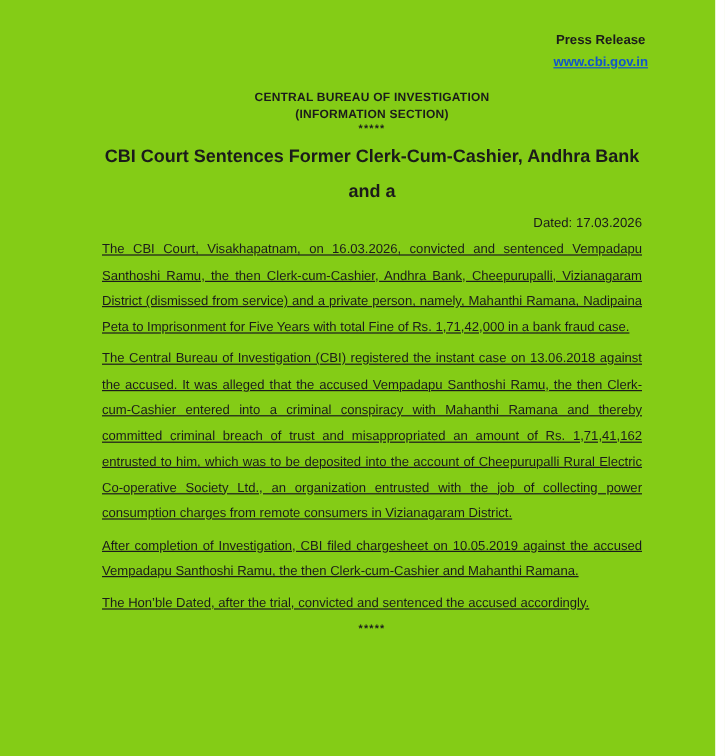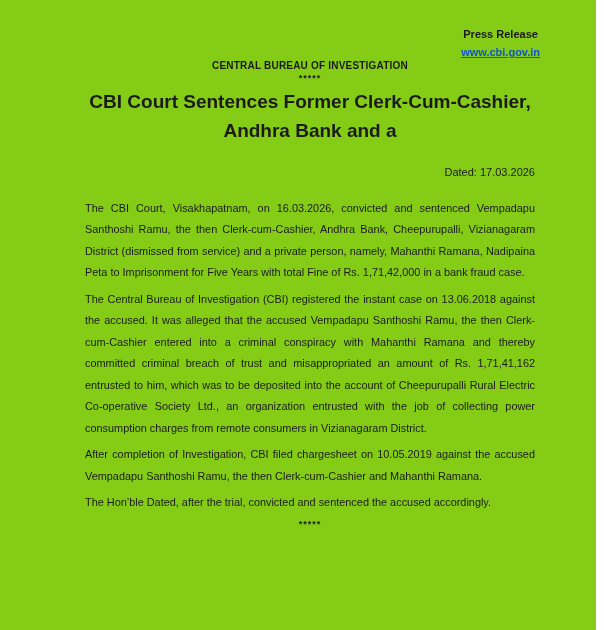--- a/index.html
+++ b/index.html
@@ -31,52 +31,52 @@
     line-height: 16px;
     font-weight: bold;
     color: var(--link-color, #1155cc);
     text-decoration: underline;
     white-space: nowrap;
     text-align: center;
   }
   .content {
     margin-left: 85px;
     width: 450px;
-    padding-top: 59px;
+    padding-top: 75px;
   }
   .org-header { text-align: center; }
   .org-line {
     font-size: 10px;
     line-height: 13.5px;
     font-weight: bold;
     letter-spacing: 0.2px;
   }
   .stars {
     font-size: 9px;
     line-height: 10px;
     font-weight: bold;
     text-align: center;
     letter-spacing: 1px;
   }
   .doc-title {
     margin-top: 4px;
     text-align: center;
   }
   .doc-title .title-line {
-    font-size: 19px;
+    font-size: 15px;
     line-height: 29px;
     font-weight: bold;
   }
   .dated {
-    margin-top: 19px;
+    margin-top: 4px;
     text-align: right;
     font-size: 11px;
     line-height: 16px;
   }
-  .body-text { margin-top: 18px; }
+  .body-text { margin-top: 4px; text-decoration: underline; }
   .body-text p {
     font-size: 10.9px;
     line-height: 21.5px;
     text-align: justify;
     margin-bottom: 5px;
   }
   .end-stars { margin-top: 2px; }
 </style>
 </head>
 <body>
@@ -85,20 +85,21 @@
 
   <div class="press-block">
     <div class="press-label">Press Release</div>
     <a class="press-link" href="#">www.cbi.gov.in</a>
   </div>
 
   <div class="content">
 
     <div class="org-header">
       <div class="org-line">CENTRAL BUREAU OF INVESTIGATION</div>
+      <div class="org-line">(INFORMATION SECTION)</div>
       <div class="stars">*****</div>
     </div>
 
     <div class="doc-title">
       <div class="title-line">CBI Court Sentences Former Clerk-Cum-Cashier, Andhra Bank and a</div>
     </div>
 
     <div class="dated">Dated: 17.03.2026</div>
 
     <div class="body-text">

